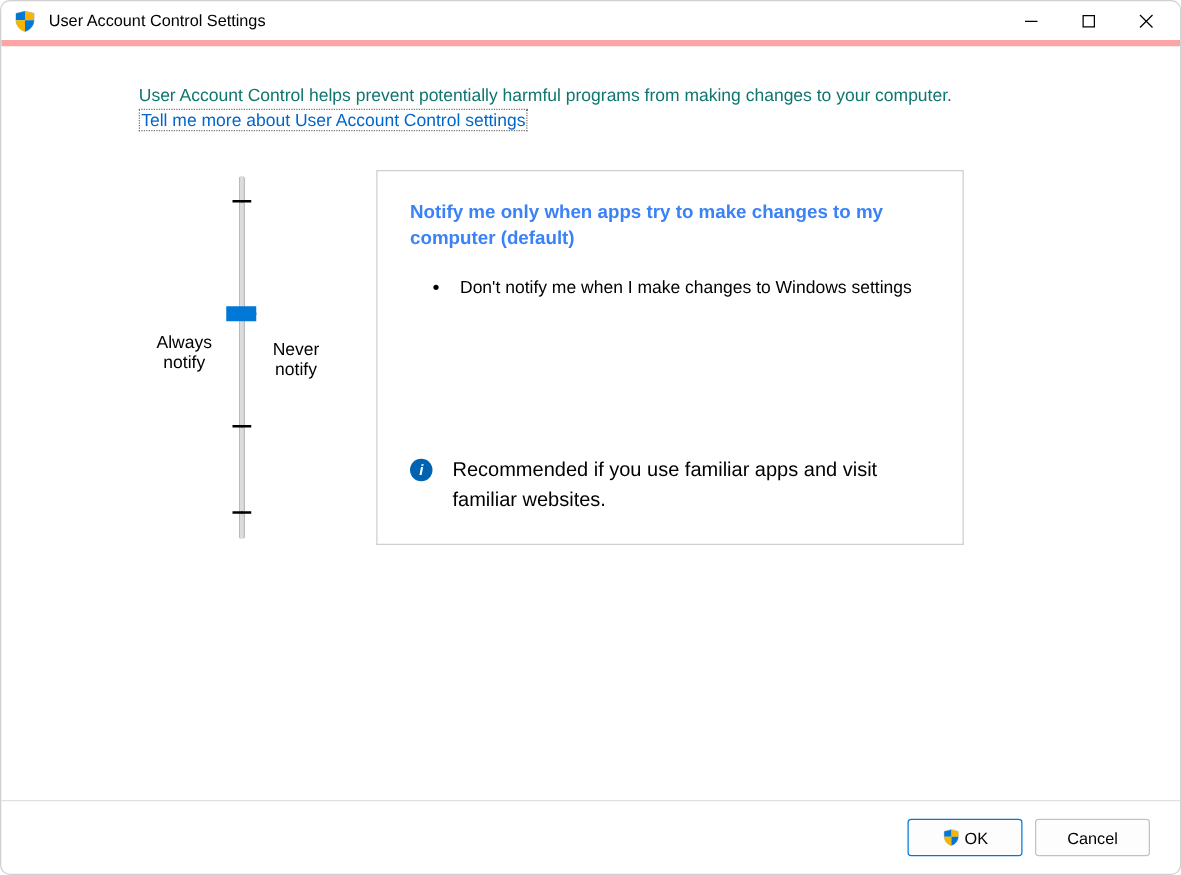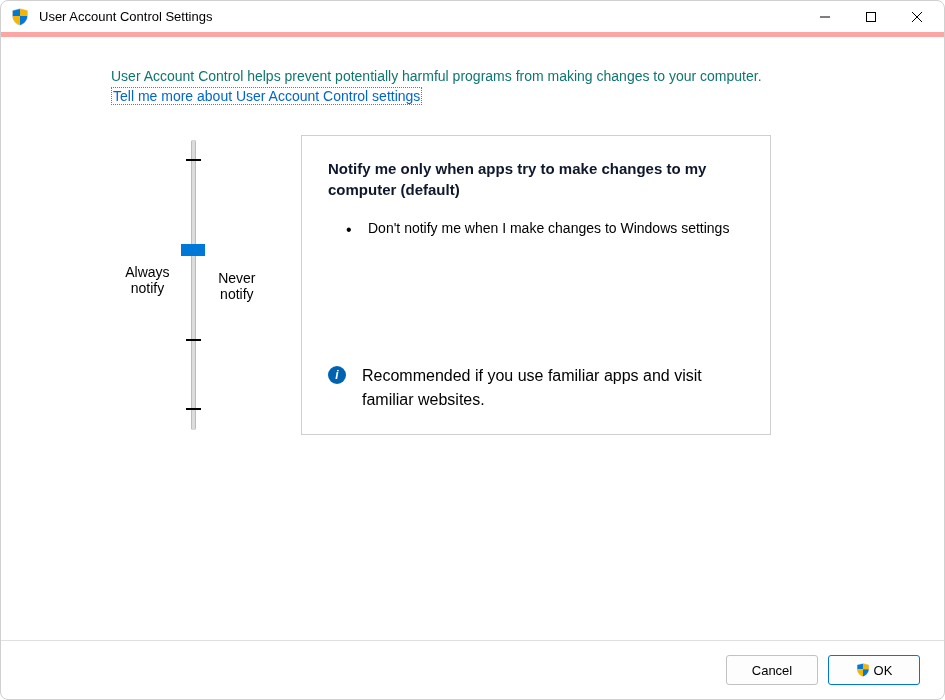--- a/index.html
+++ b/index.html
@@ -122,21 +122,21 @@
       border: 1px solid #cfcfcf;
       padding: 22px 26px 22px 26px;
       display: flex;
       flex-direction: column;
       min-height: 300px;
       max-width: 470px;
     }
     .info-title {
       font-size: 15px;
       font-weight: 700;
-      color: #0f172a;
+      color: #3b82f6;
       margin-bottom: 18px;
       line-height: 1.4;
     }
     .info-bullets {
       list-style: none;
       padding-left: 18px;
       flex: 1;
     }
     .info-bullets li {
       position: relative;
@@ -268,28 +268,28 @@
       </ul>
       <div class="info-reco">
         <div class="info-icon">i</div>
         <div class="info-reco-text">Recommended if you use familiar apps and visit familiar websites.</div>
       </div>
     </div>
   </div>
 </div>
 
 <div class="bottombar">
-  <div class="btn">
-    <span>Cancel</span>
-  </div>
   <div class="btn primary">
     <span class="shield-mini">
       <svg viewBox="0 0 20 20">
         <path d="M10 1 L18 3 V9 C18 14 14 18 10 19 C6 18 2 14 2 9 V3 Z" fill="#f0f0f0" stroke="#888" stroke-width="0.5"></path>
         <path d="M10 1 L18 3 V9 L10 9 Z" fill="#f7b500"></path>
         <path d="M10 1 L2 3 V9 L10 9 Z" fill="#0078d7"></path>
         <path d="M10 9 L18 9 C18 14 14 18 10 19 Z" fill="#0078d7"></path>
         <path d="M10 9 L2 9 C2 14 6 18 10 19 Z" fill="#f7b500"></path>
       </svg>
     </span>
     <span>OK</span>
   </div>
+  <div class="btn">
+    <span>Cancel</span>
+  </div>
 </div>
 
 </body></html>

